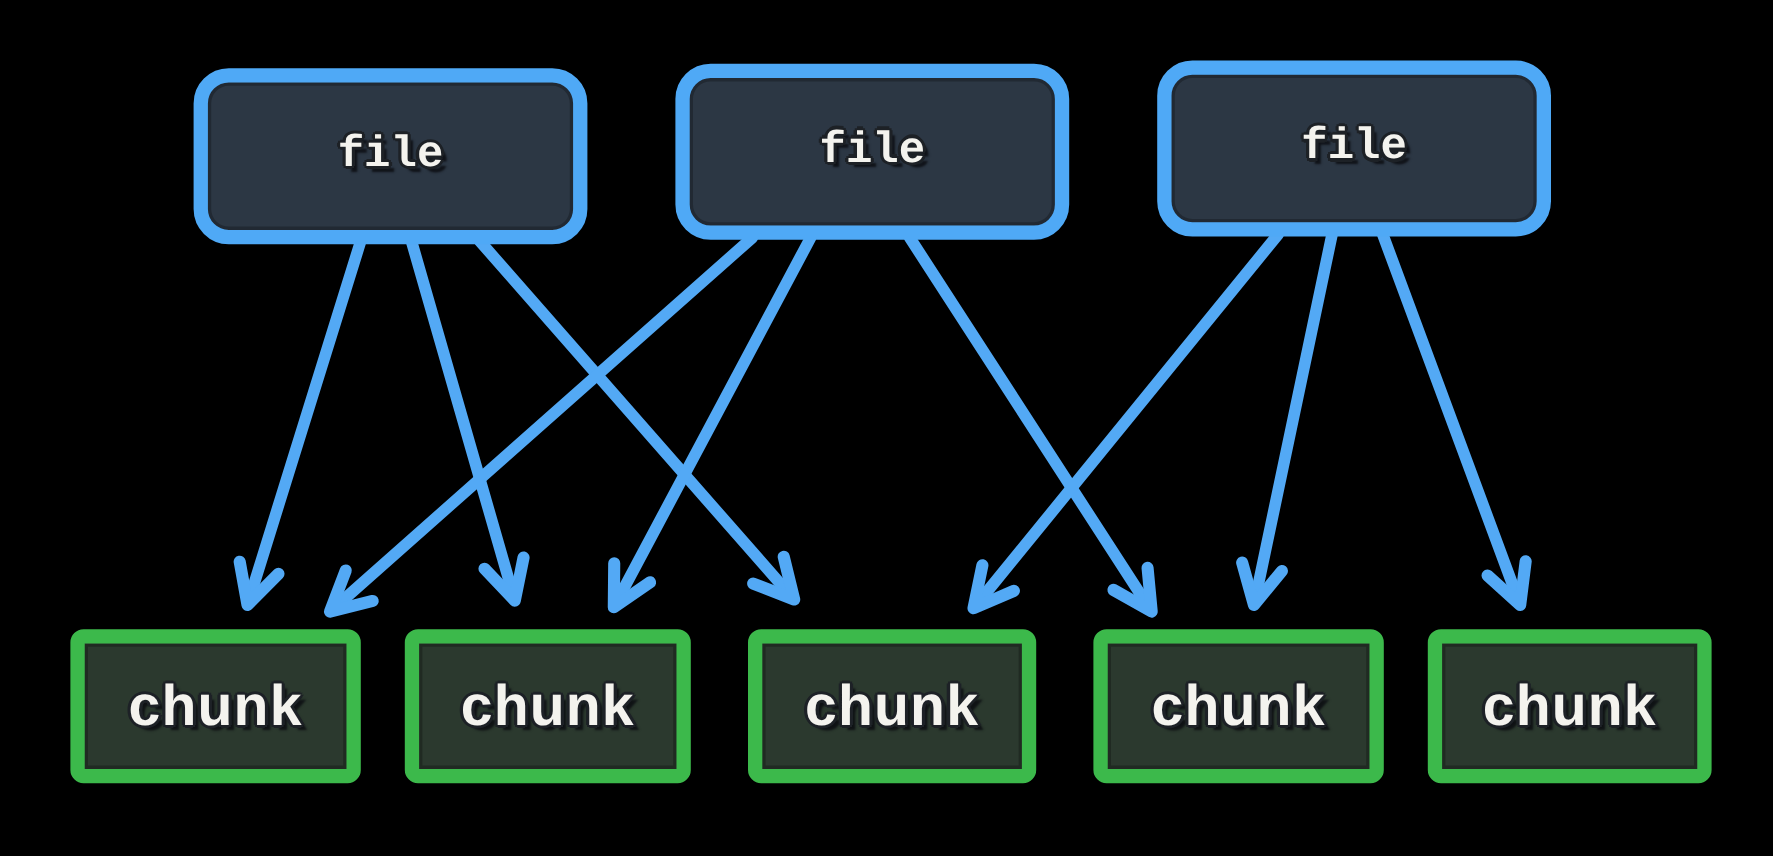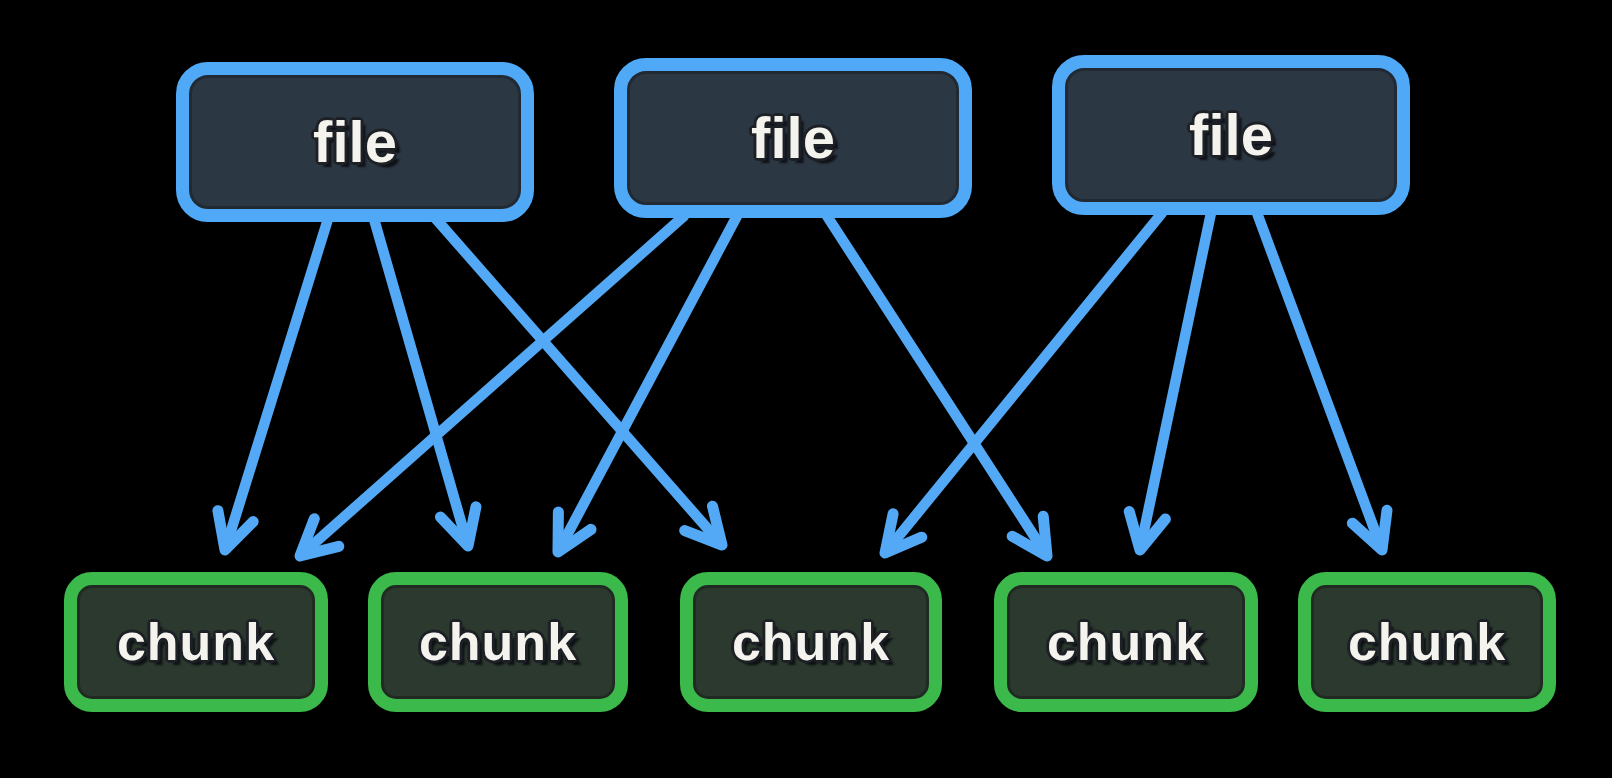--- a/index.html
+++ b/index.html
@@ -32,41 +32,41 @@
   }
   .file-node {
     background: var(--file-fill, #2C3744);
     border: 13px solid var(--file-border, #4FA9F6);
     border-radius: 32px;
     box-shadow: inset 0 0 0 3px rgba(0,0,0,0.25);
   }
   .chunk-node {
     background: var(--chunk-fill, #2B392E);
     border: 13px solid var(--chunk-border, #3CB94B);
-    border-radius: 28px;
+    border-radius: 12px;
     box-shadow: inset 0 0 0 3px rgba(0,0,0,0.25);
   }
   .label {
     color: var(--label-text, #F4F3EE);
     line-height: 1;
     text-shadow:
       3px 0 var(--label-outline, #1D2126),
       -3px 0 var(--label-outline, #1D2126),
       0 3px var(--label-outline, #1D2126),
       0 -3px var(--label-outline, #1D2126),
       2px 2px var(--label-outline, #1D2126),
       -2px 2px var(--label-outline, #1D2126),
       2px -2px var(--label-outline, #1D2126),
       -2px -2px var(--label-outline, #1D2126),
       5px 5px 2px rgba(10,12,16,0.85);
   }
   .file-node .label {
-    font-family: Liberation Sans, sans-serif;
+    font-family: Liberation Mono, monospace;
     font-weight: 700;
-    font-size: 58px;
+    font-size: 40px;
   }
   .chunk-node .label {
     font-family: "Liberation Sans", "DejaVu Sans", sans-serif;
     font-weight: 700;
     font-size: 52px;
     letter-spacing: 1px;
   }
 </style>
 </head>
 <body>

